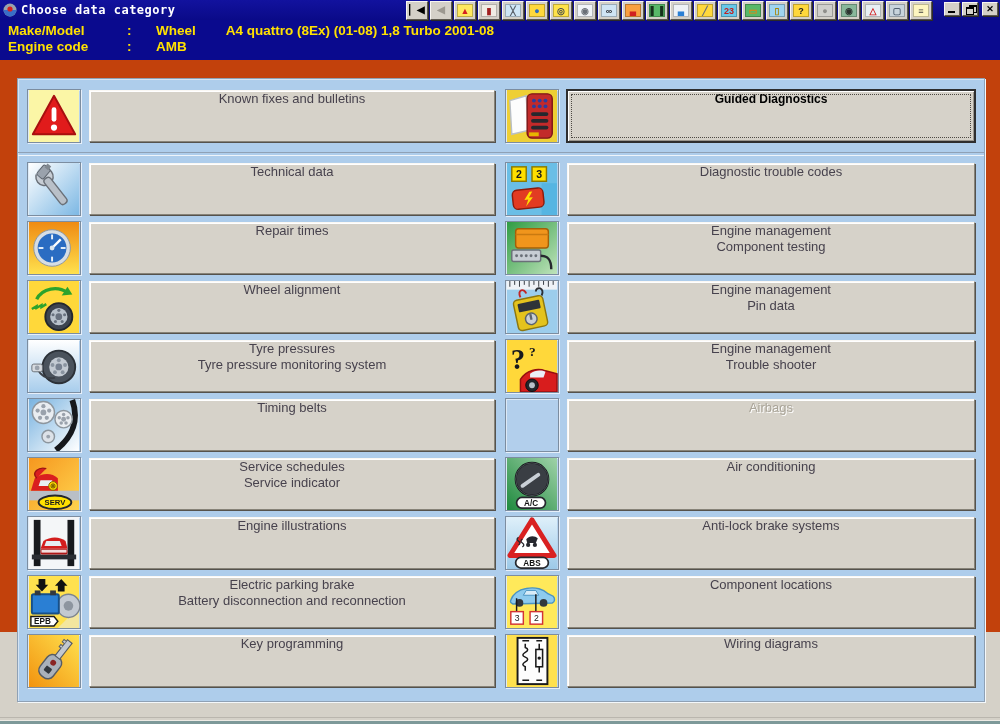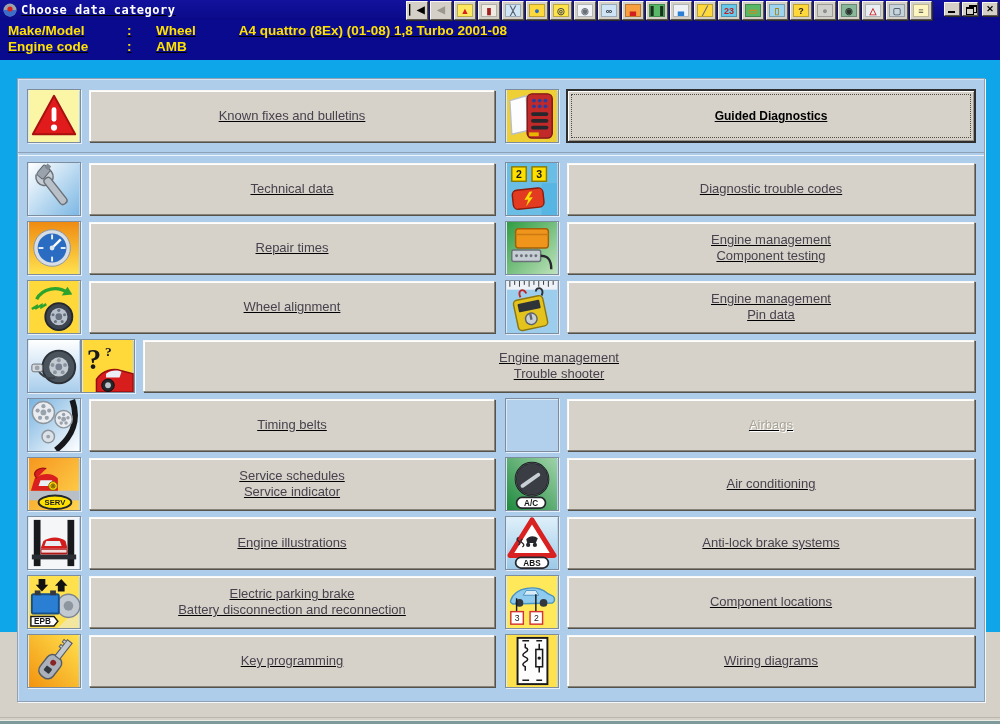--- a/index.html
+++ b/index.html
@@ -1,17 +1,17 @@
 <!DOCTYPE html>
 <html><head>
 <meta charset="utf-8">
 <style>
   html,body{margin:0;padding:0;}
   body{width:1000px;height:724px;overflow:hidden;font-family:"Liberation Sans",sans-serif;background:#d5d1c8;}
-  .screen{position:relative;width:1000px;height:632px;background:#0ea5e9;text-decoration:underline;}
+  .screen{position:relative;width:1000px;height:632px;background:#c2410c;}
 
   
   .titlebar{position:relative;height:20px;background:linear-gradient(180deg,#12129e 0%,#0a0a88 100%);display:flex;align-items:center;padding-left:2px;}
   .app-logo{width:16px;height:16px;flex:0 0 16px;}
   .title-text{color:#ffffff;font-family:"DejaVu Sans Mono",monospace;font-weight:bold;font-size:12px;letter-spacing:.5px;margin-left:3px;white-space:nowrap;}
   .toolbar{position:absolute;left:406px;top:0;height:20px;display:flex;align-items:center;}
   .tb-btn{width:22px;height:19px;margin-right:2px;background:#d4d0c8;border:1px solid;border-color:#f7f5f1 #5a564f #5a564f #f7f5f1;box-shadow:1px 1px 0 #2c2a26;display:flex;align-items:center;justify-content:center;box-sizing:border-box;}
   .tb-chip{width:16px;height:13px;font-size:9px;line-height:13px;text-align:center;font-weight:bold;display:block;overflow:hidden;border:1px solid rgba(0,0,0,.25);box-sizing:border-box;}
   .tb-chip.plain{border:none;background:transparent !important;font-size:10px;line-height:12px;}
   .win-controls{position:absolute;right:2px;top:2px;display:flex;}
@@ -19,33 +19,33 @@
   .win-btn[data-name="close-button"]{margin-left:4px;}
   .g-min{position:absolute;left:3px;bottom:2px;width:7px;height:2px;background:#000;}
   .g-rest1{position:absolute;left:6px;top:2px;width:6px;height:5px;border:1px solid #000;border-top-width:2px;background:#d4d0c8;}
   .g-rest2{position:absolute;left:3px;top:4px;width:6px;height:5px;border:1px solid #000;border-top-width:2px;background:#d4d0c8;}
 
   
   .vheader{height:40px;background:#0a0a8e;padding:3px 0 0 8px;box-sizing:border-box;}
   .h-row{display:flex;color:#ffe100;font-weight:bold;font-size:13.5px;line-height:16px;white-space:nowrap;gap:17px;}
   .h-label{width:102px;}
   .h-colon{width:12px;}
-  .h-model{margin-left:26px;}
+  .h-model{margin-left:13px;}
 
   
   .bodyarea{position:relative;height:664px;padding-top:18px;box-sizing:border-box;}
   .panel{margin-left:17px;width:968px;height:624px;background:#aecdeb;border:1px solid #8fa1b5;box-shadow:1px 1px 0 #f4f8fb,inset 1px 1px 0 #d4e3f3;box-sizing:border-box;}
   .group-top{padding:10px 9px 0 9px;}
   .separator{height:2px;margin-top:9px;border-top:1px solid #8fa1b5;border-bottom:1px solid #eef4fa;}
   .group-main{padding:6px 9px 0 9px;}
   .cat-row{display:flex;align-items:center;height:54px;margin-bottom:5px;}
   .icon-tile{width:54px;height:54px;flex:0 0 54px;border:1px solid #7c8da0;box-shadow:1px 1px 0 #e6effa,inset 1px 1px 0 rgba(255,255,255,.55);box-sizing:border-box;background:#b6d2ee;overflow:hidden;}
   .icon-tile svg{display:block;width:100%;height:100%;}
   .icon-tile.empty{background:#b2cfec;}
-  .cat-btn{height:52px;background:#d6d2c9;border:1px solid;border-color:#faf8f4 #878378 #878378 #faf8f4;box-shadow:1px 1px 0 #55524c,inset 1px 1px 0 #ffffff;display:flex;flex-direction:column;align-items:center;justify-content:center;font-size:13px;line-height:16px;color:#47424d;box-sizing:border-box;cursor:default;text-align:center;}
+  .cat-btn{height:52px;background:#d6d2c9;border:1px solid;border-color:#faf8f4 #878378 #878378 #faf8f4;box-shadow:1px 1px 0 #55524c,inset 1px 1px 0 #ffffff;display:flex;flex-direction:column;align-items:center;justify-content:flex-start;font-size:13px;line-height:16px;color:#47424d;box-sizing:border-box;cursor:default;text-align:center;}
   .cat-btn.left-btn{flex:0 0 406px;margin:0 10px 0 8px;}
   .cat-btn.right-btn{flex:1;margin-left:8px;}
   .cat-btn.focused{position:relative;border-color:#2e2e2e;box-shadow:0 0 0 1px #2e2e2e,inset 1px 1px 0 #ffffff,inset -1px -1px 0 #9a968e;font-weight:bold;color:#000;font-size:12px;}
   .cat-btn.focused::after{content:"";position:absolute;left:3px;right:3px;top:3px;bottom:3px;border:1px dotted #4e4a44;}
   .cat-btn.disabled{color:#a9a498;text-shadow:1px 1px 0 #fff;}
 
   .bottom-groove{position:absolute;left:0;right:0;bottom:3px;height:2px;border-top:1px solid #bab6ae;border-bottom:1px solid #eceae4;}
   .bottom-bar{position:absolute;left:0;right:0;bottom:0;height:3px;background:#7d9999;}
 </style>
 </head>
@@ -362,20 +362,24 @@
                   <circle cx="24.5" cy="26" r="2"></circle>
                   <circle cx="27" cy="33.5" r="2"></circle>
                   <circle cx="35" cy="33.5" r="2"></circle>
                   <circle cx="37.5" cy="26" r="2"></circle>
                 </g>
                 <path d="M10 32 C 14 39 22 41 27 39" fill="none" stroke="#3a3f46" stroke-width="2"></path>
                 <rect x="3" y="25" width="11" height="8" rx="2" fill="#d7dbe0" stroke="#6a7078"></rect>
                 <circle cx="8.5" cy="29" r="2.5" fill="#9aa2ac"></circle>
               </svg>
             </div>
+            <div class="cat-btn left-btn" data-name="category-button-tyre-pressures">
+              <div data-name="category-label">Tyre pressures</div>
+              <div data-name="category-label">Tyre pressure monitoring system</div>
+            </div>
             <div class="icon-tile" data-name="question-car-icon">
               <svg viewBox="0 0 52 54">
                 <rect width="52" height="54" fill="#ffd83a"></rect>
                 <text x="4" y="30" font-size="30" font-weight="bold" fill="#17191d" font-family="Liberation Serif, serif">?</text>
                 <text x="23" y="17" font-size="14" font-weight="bold" fill="#17191d" font-family="Liberation Serif, serif">?</text>
                 <path d="M14 41 C 20 31 32 29 40 32 L52 35 L52 54 L14 54 Z" fill="#d81d1d" stroke="#941010" stroke-width="1.5"></path>
                 <path d="M24 35 C 29 31 36 31 40 33 L38 39 L24 39 Z" fill="#eaf0f6"></path>
                 <circle cx="26" cy="47" r="6.5" fill="#23262b" stroke="#0d0e10"></circle>
                 <circle cx="26" cy="47" r="3" fill="#b9c0c8"></circle>
               </svg>

